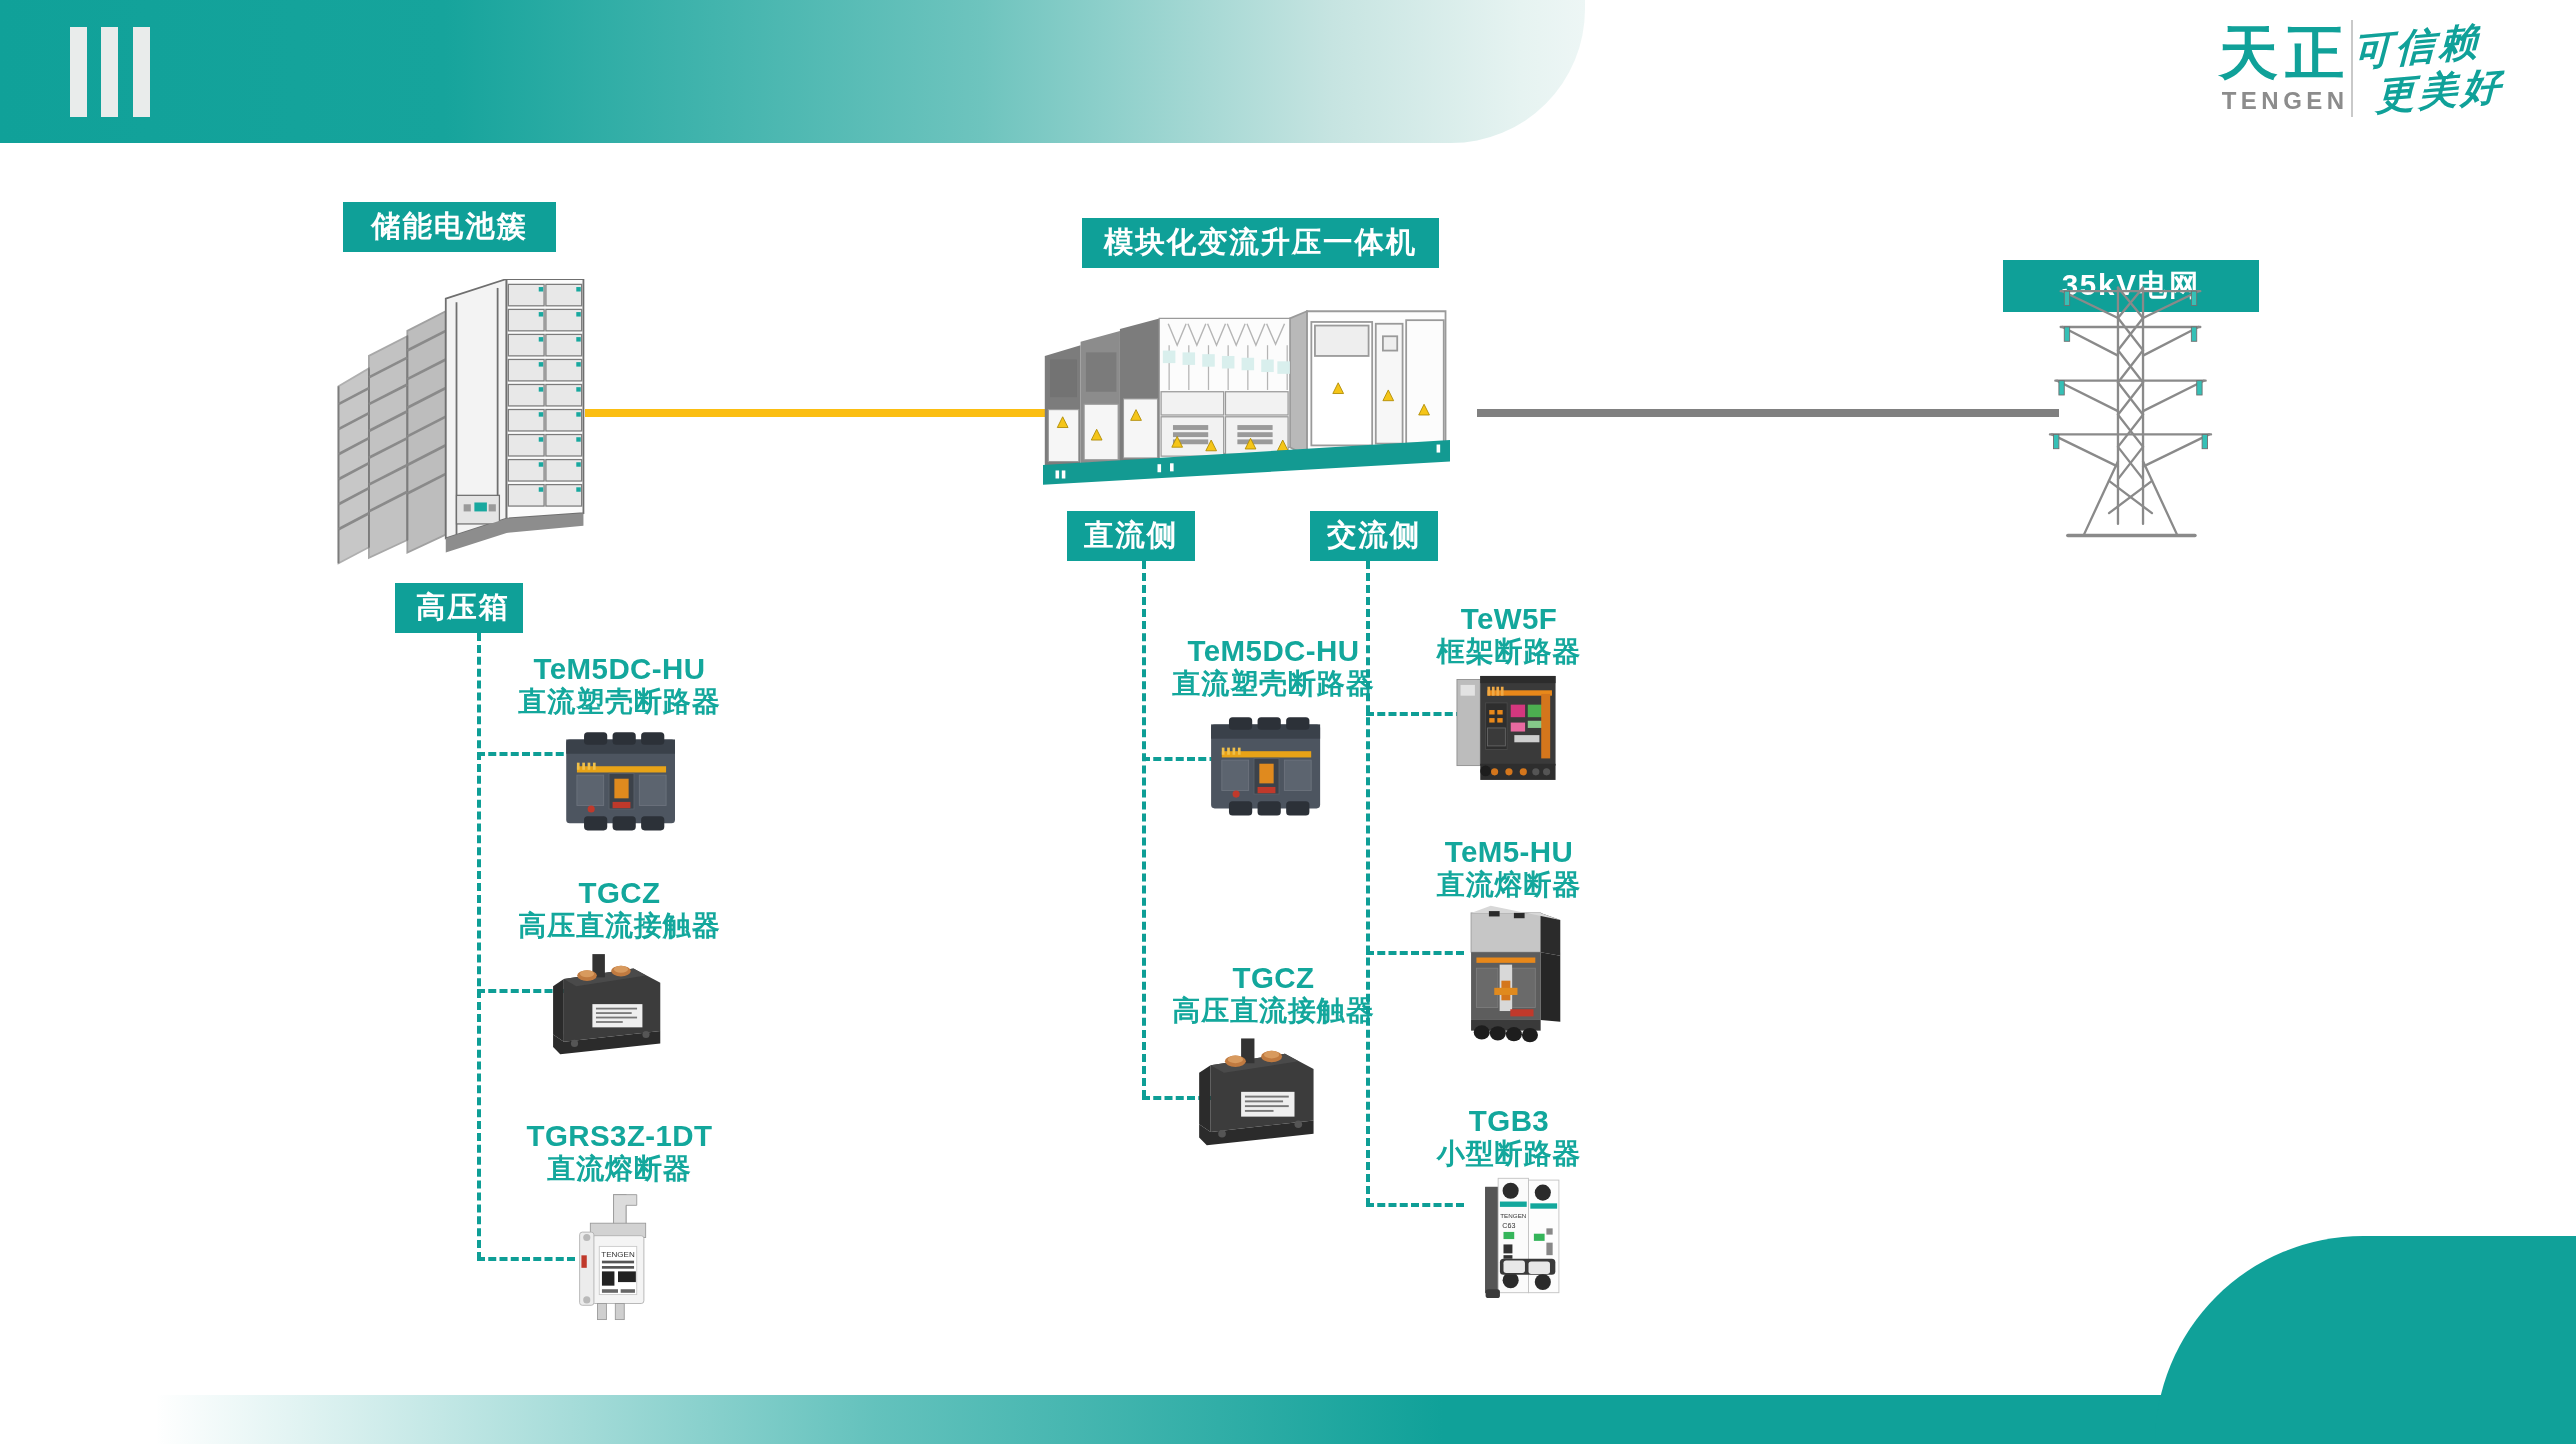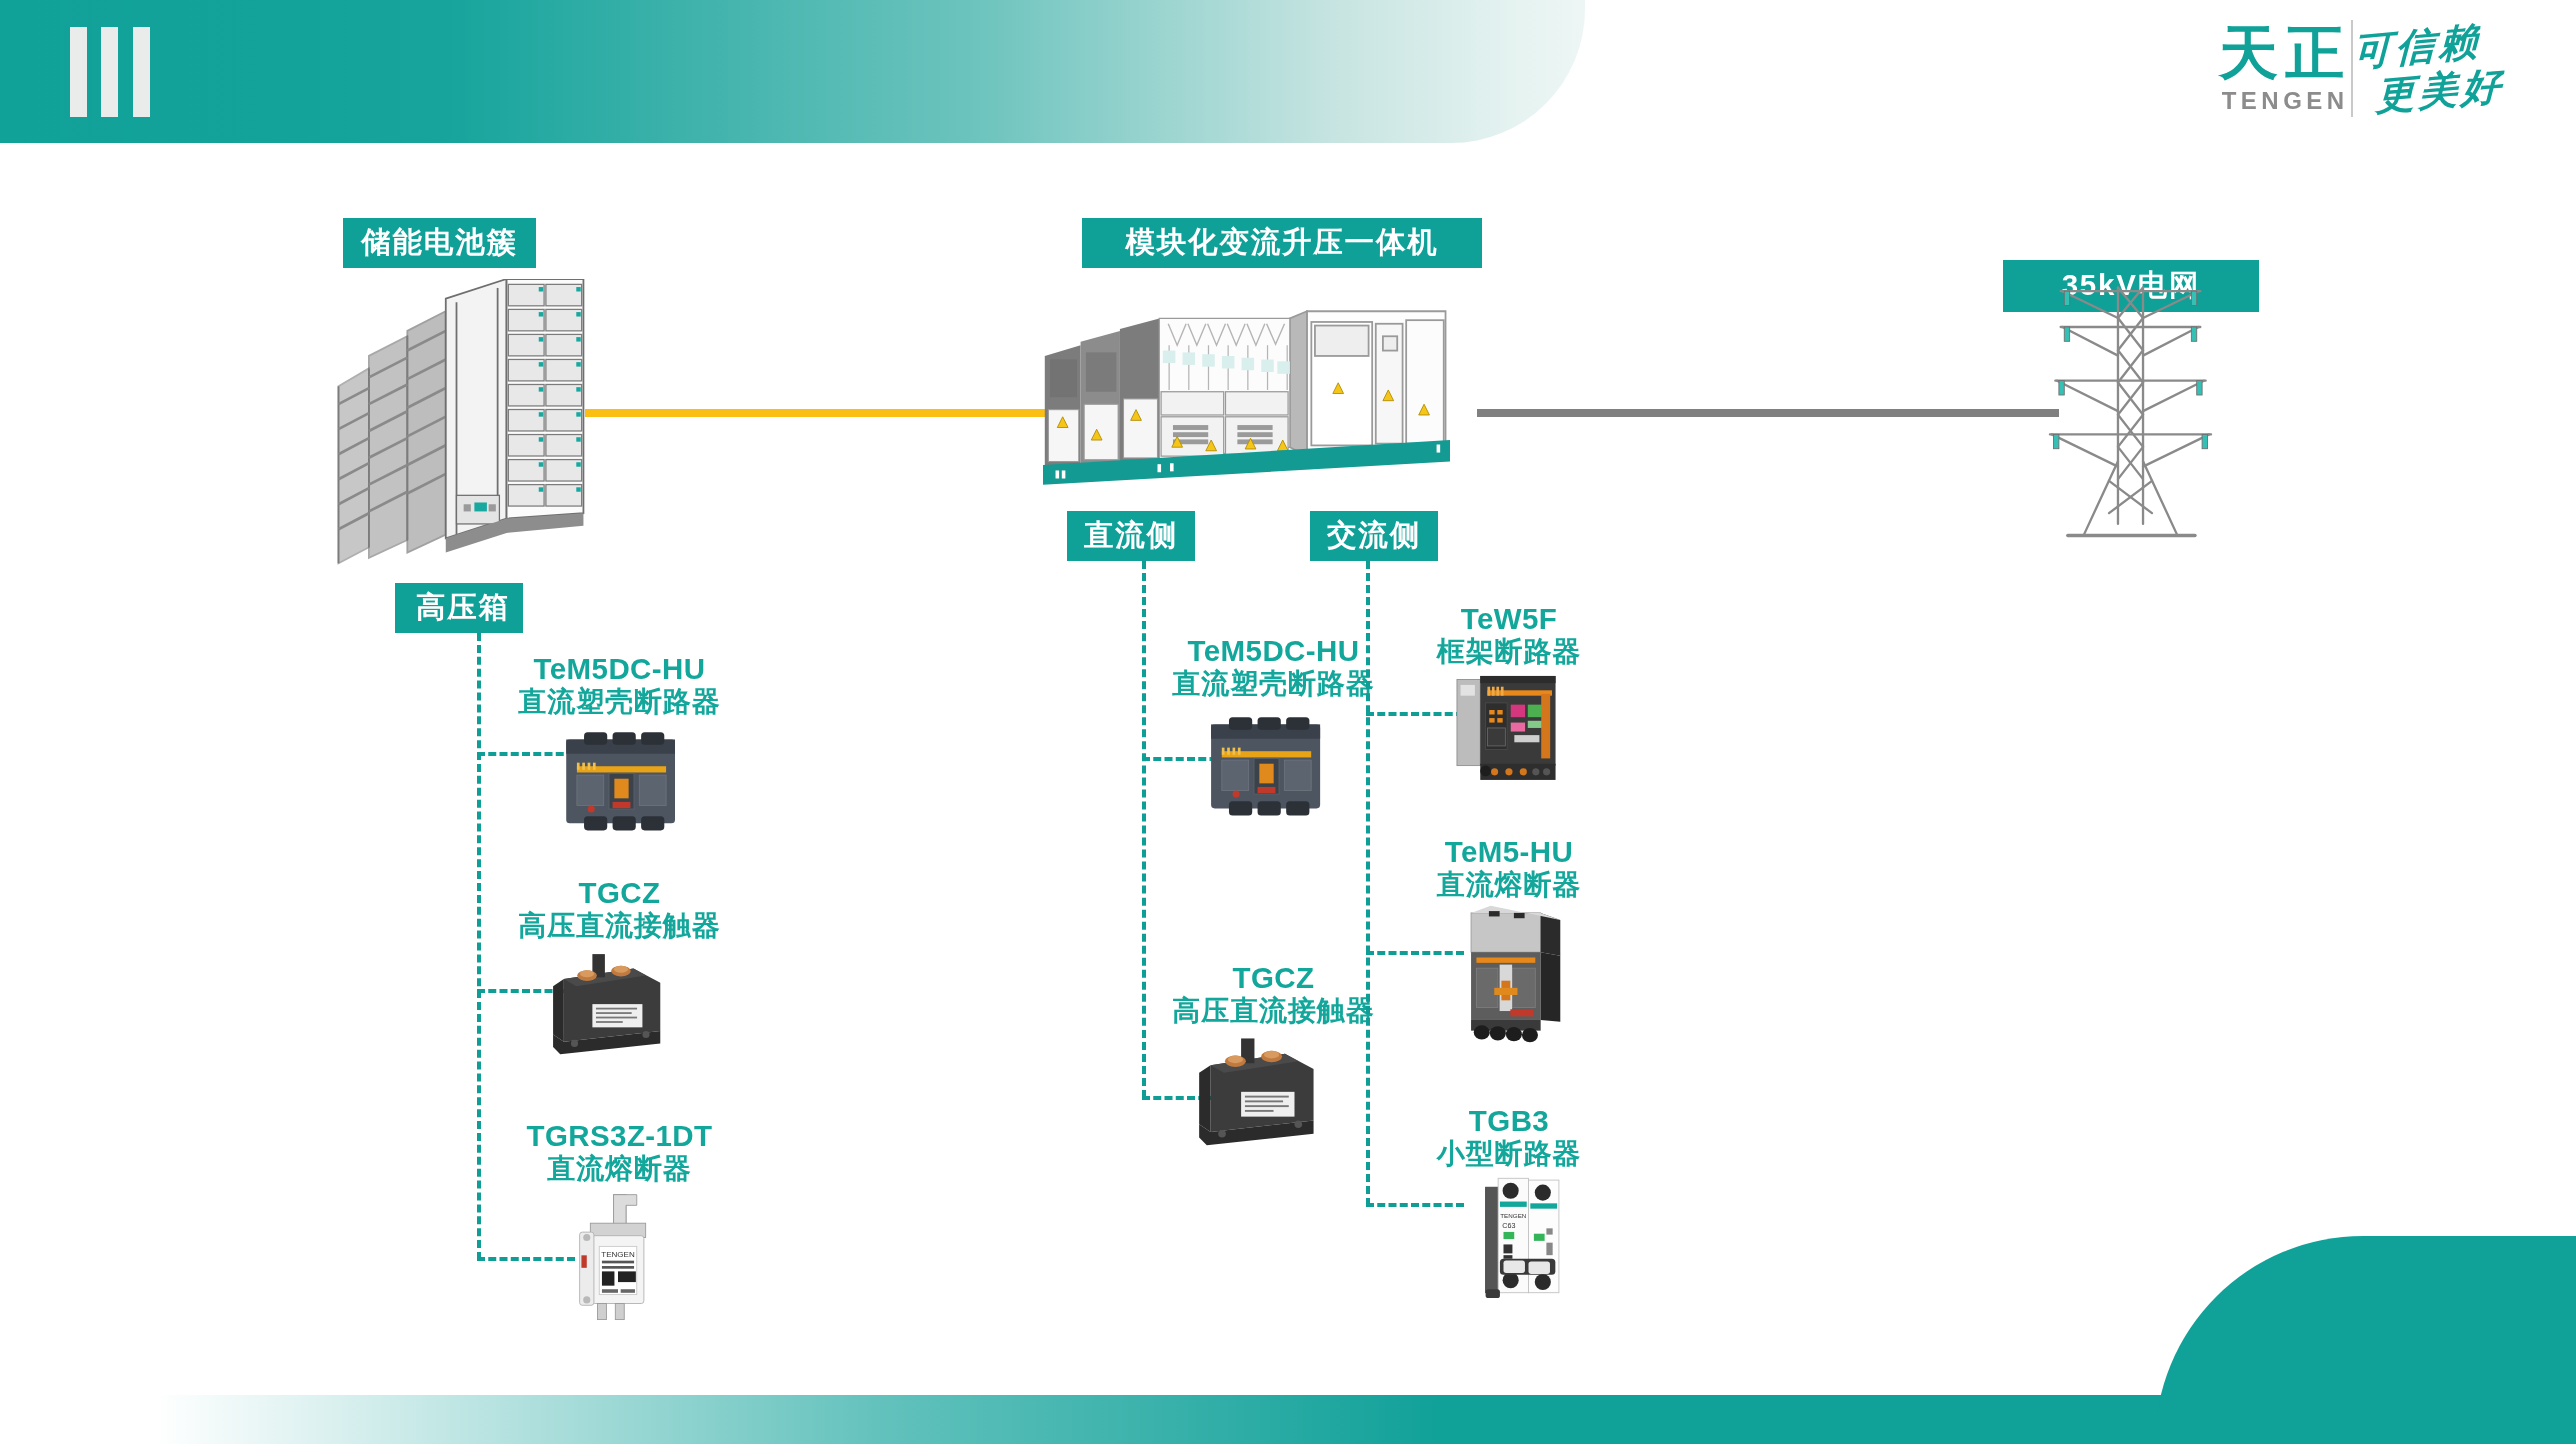--- a/index.html
+++ b/index.html
@@ -78,25 +78,25 @@
     <div id="logo-cn">天正</div>
     <div id="logo-en">TENGEN</div>
   </div>
   <div id="logo-div"></div>
   <div id="logo-slogan">
     <span>可信赖</span>
     <span>更美好</span>
   </div>
 </div>
 
-<div class="pill" style="left:343px;top:218px;width:193px;height:50px;">储能电池簇</div>
+<div class="pill" style="left:343px;top:202px;width:213px;height:50px;">储能电池簇</div>
 
 <div class="pill" style="left:395px;top:583px;width:128px;height:50px;padding-left:8px;">高压箱</div>
 
-<div class="pill" style="left:1082px;top:218px;width:400px;height:50px;">模块化变流升压一体机</div>
+<div class="pill" style="left:1082px;top:218px;width:357px;height:50px;">模块化变流升压一体机</div>
 
 <div class="pill" style="left:1067px;top:511px;width:128px;height:50px;">直流侧</div>
 
 <div class="pill" style="left:1310px;top:511px;width:128px;height:50px;">交流侧</div>
 
 <div class="pill" style="left:2003px;top:212px;width:256px;height:52px;margin-top:48px;">35kV电网</div>
 
 <div class="hline" style="left:585px;top:409px;width:465px;height:8px;background:#FBBE12;"></div>
 <div class="hline" style="left:1477px;top:409px;width:582px;height:8px;background:#808080;"></div>
 

